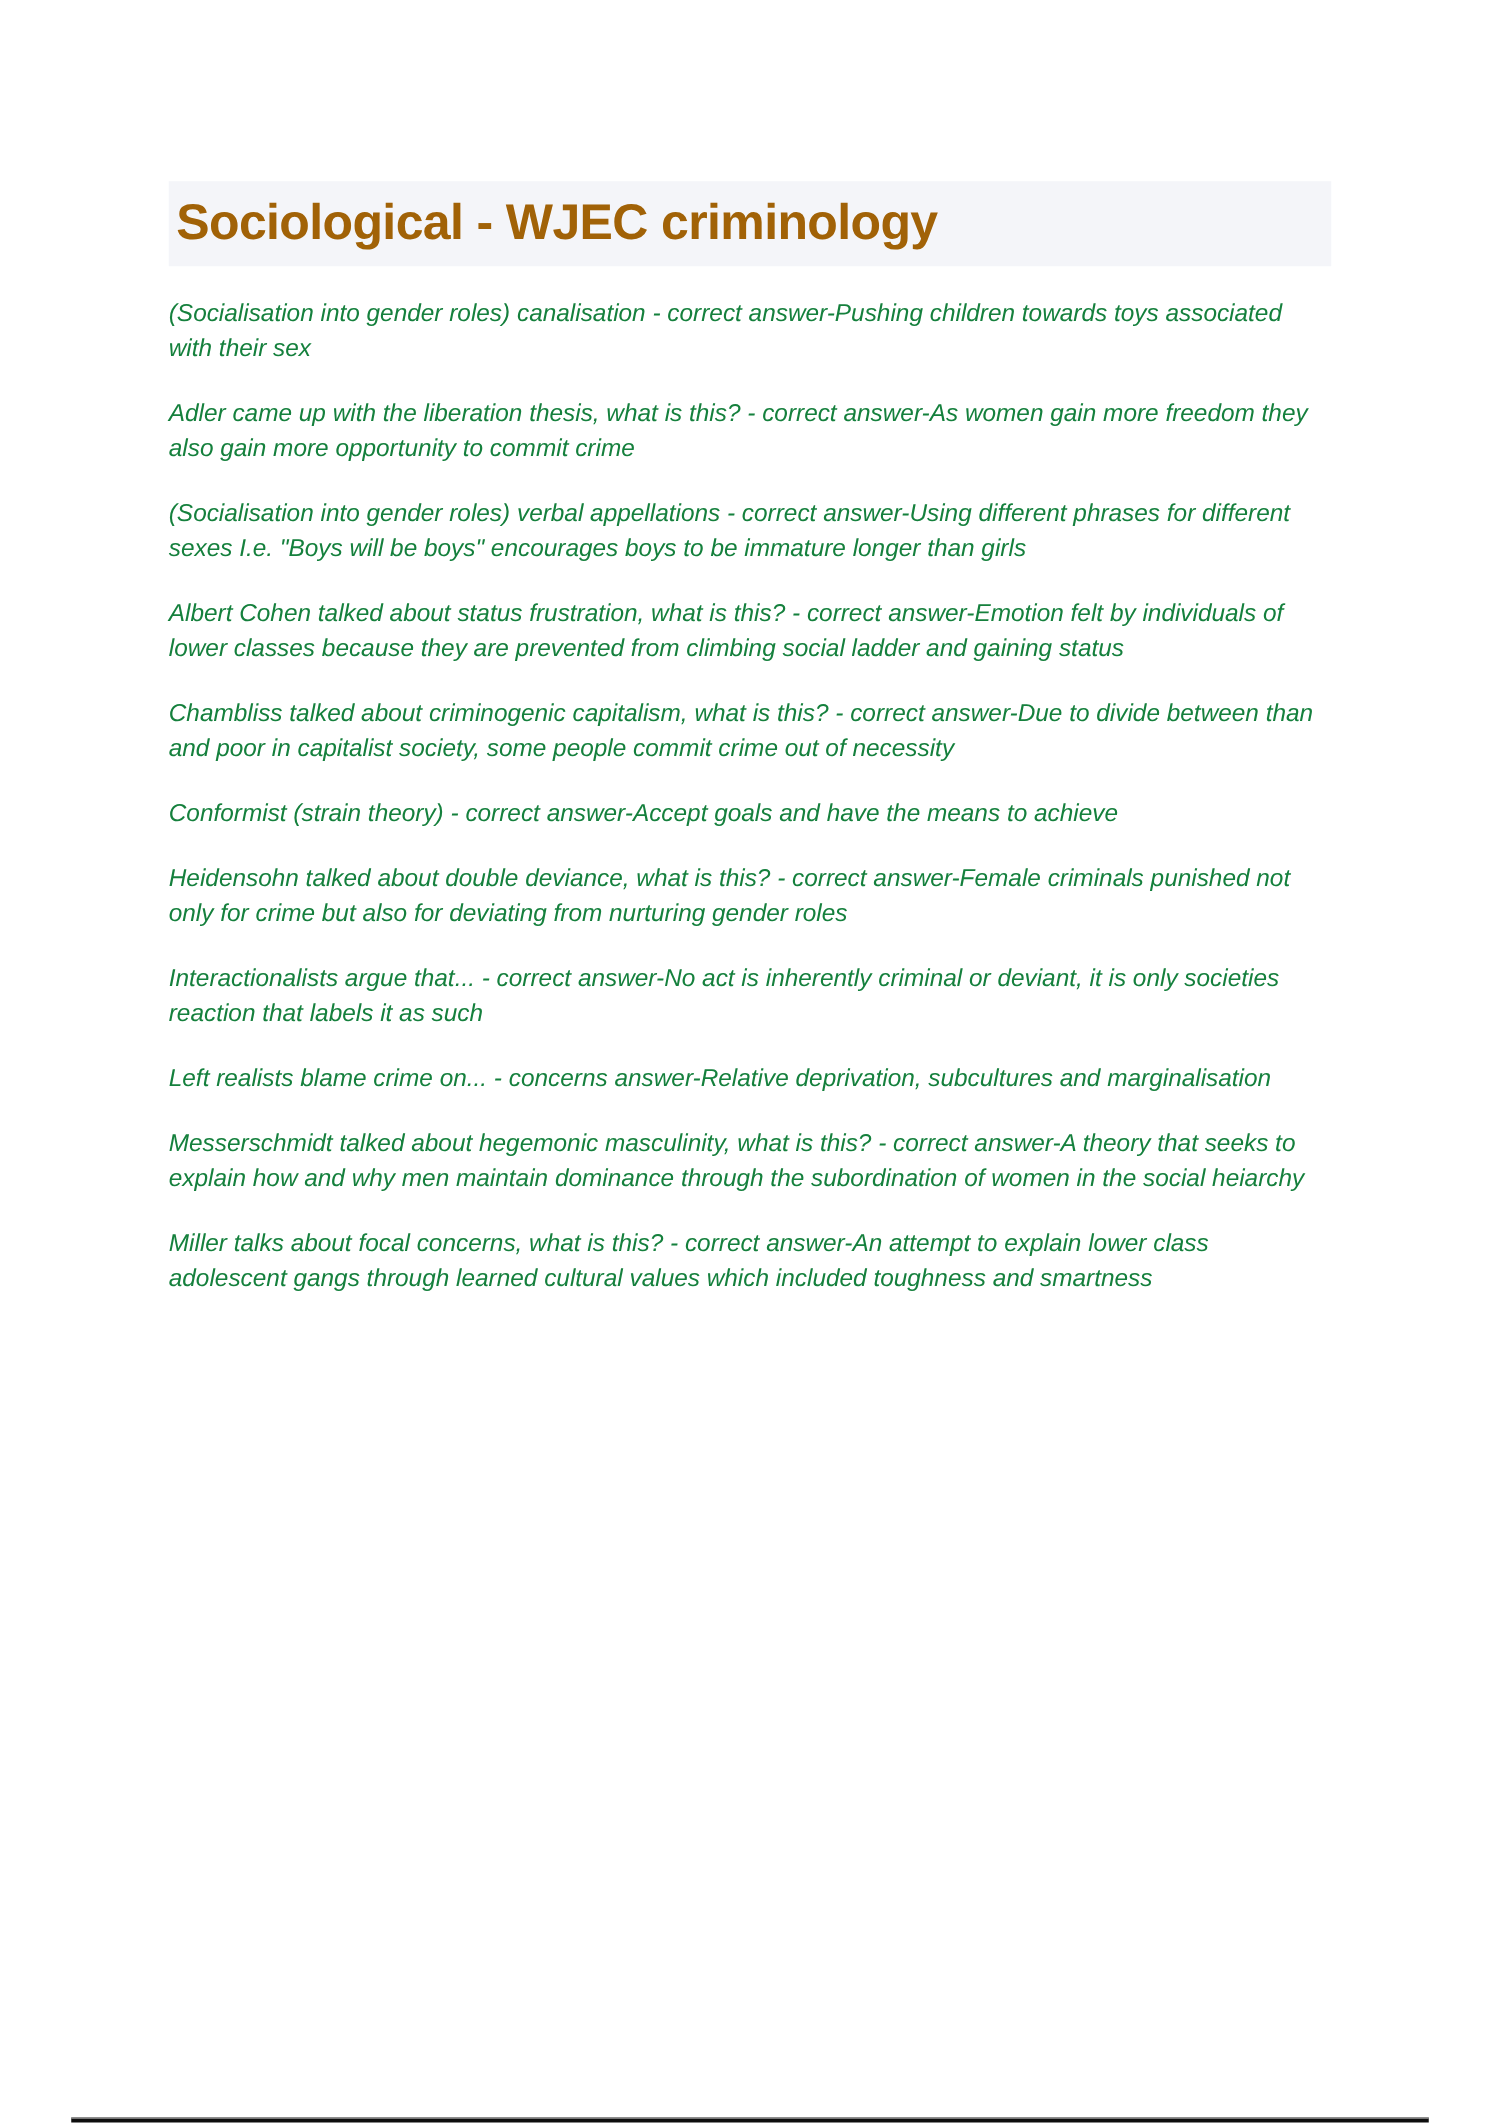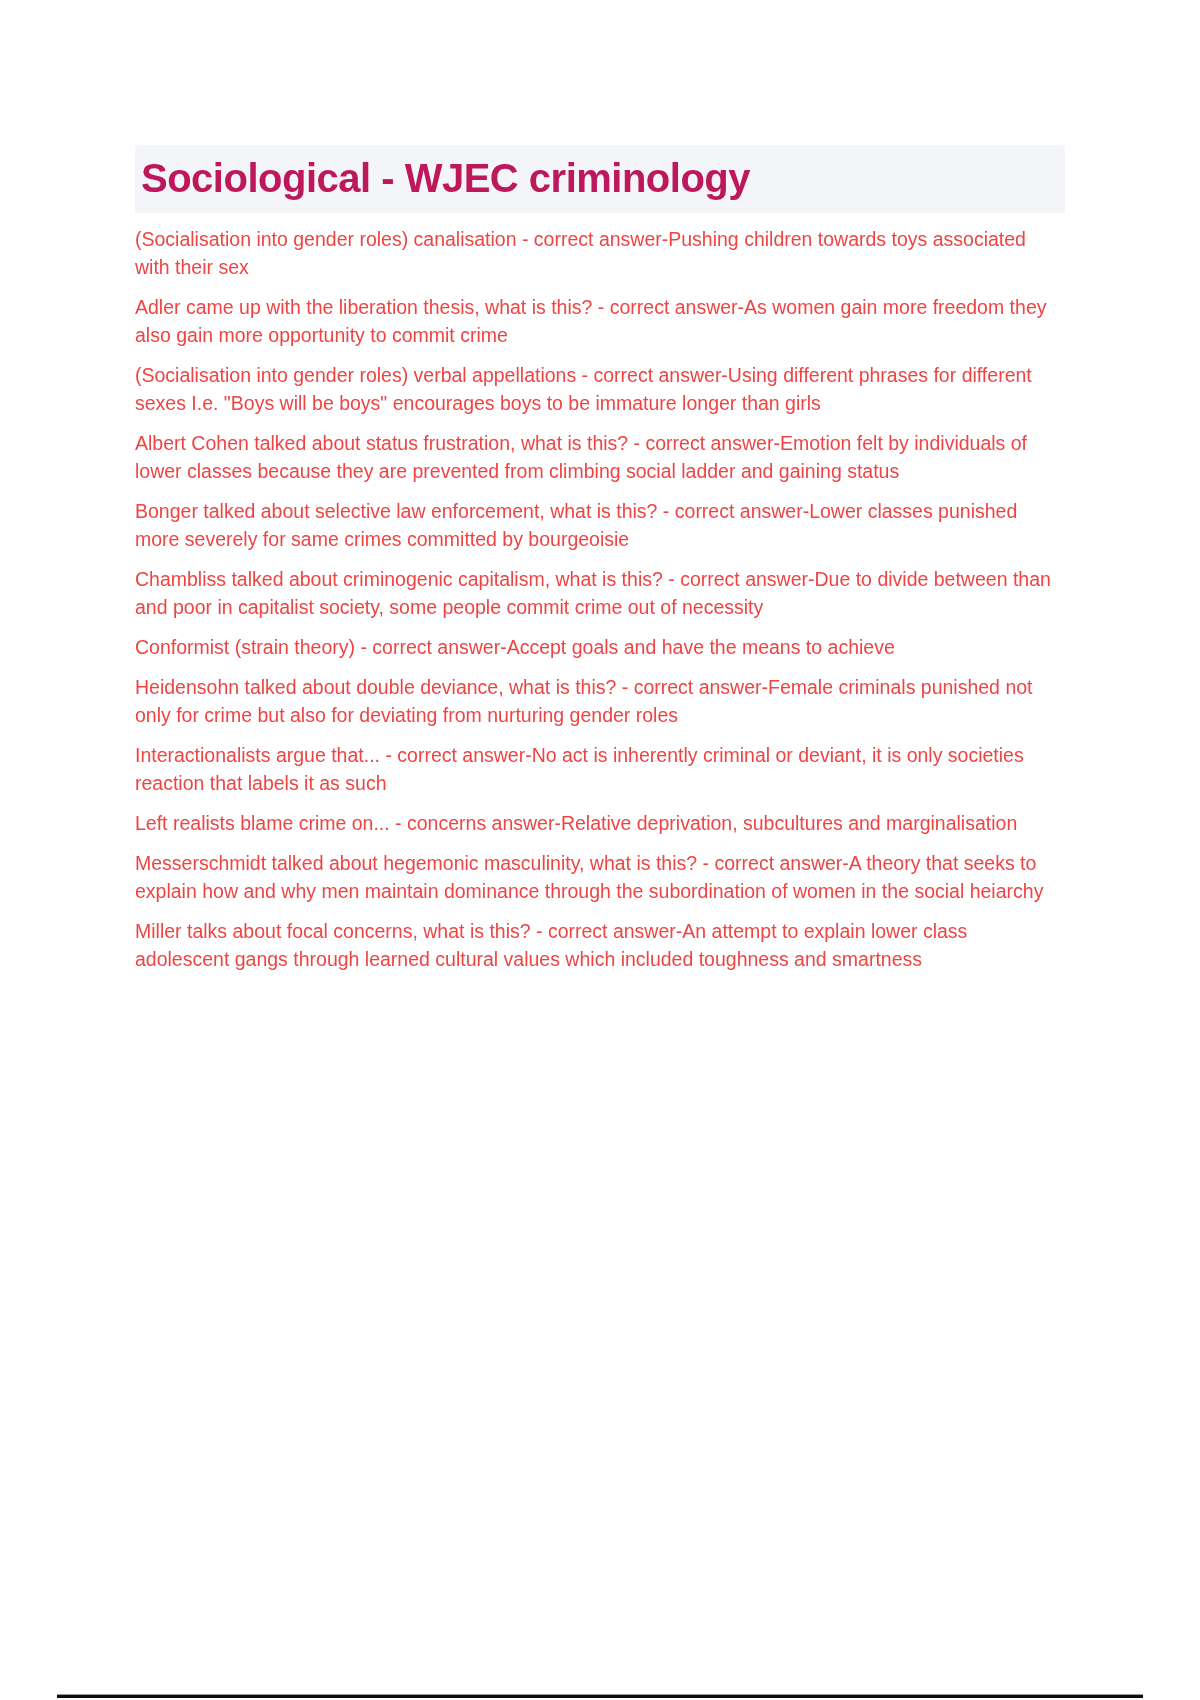--- a/index.html
+++ b/index.html
@@ -17,32 +17,33 @@
   .content {
     padding: 145px 135px 0 135px;
   }
   h1.page-title {
     margin: 0;
     width: 918px;
     height: 68px;
     line-height: 66px;
     padding: 0 6px;
     background: #f4f5f9;
-    color: #be185d;
+    color: #a16207;
     font-size: 40px;
     font-weight: bold;
     letter-spacing: -0.5px;
     white-space: nowrap;
     overflow: hidden;
   }
   .content p {
-    margin: 12px 0;
+    margin: 24px 0;
     font-size: 19.5px;
     line-height: 28px;
-    color: #ef4444;
+    color: #15803d;
+    font-style: italic;
   }
   .page-bottom-divider {
     position: absolute;
     left: 57px;
     top: 1694px;
     width: 1086px;
     height: 3px;
     background: #0d0d0d;
     border-top: 1px solid #9a9a9a;
   }
@@ -50,21 +51,20 @@
 </head>
 <body>
 
 <div class="content">
   <h1 class="page-title">Sociological - WJEC criminology</h1>
 
   <p>(Socialisation into gender roles) canalisation - correct answer-Pushing children towards toys associated with their sex</p>
   <p>Adler came up with the liberation thesis, what is this? - correct answer-As women gain more freedom they also gain more opportunity to commit crime</p>
   <p>(Socialisation into gender roles) verbal appellations - correct answer-Using different phrases for different sexes I.e. "Boys will be boys" encourages boys to be immature longer than girls</p>
   <p>Albert Cohen talked about status frustration, what is this? - correct answer-Emotion felt by individuals of lower classes because they are prevented from climbing social ladder and gaining status</p>
-  <p>Bonger talked about selective law enforcement, what is this? - correct answer-Lower classes punished more severely for same crimes committed by bourgeoisie</p>
   <p>Chambliss talked about criminogenic capitalism, what is this? - correct answer-Due to divide between than and poor in capitalist society, some people commit crime out of necessity</p>
   <p>Conformist (strain theory) - correct answer-Accept goals and have the means to achieve</p>
   <p>Heidensohn talked about double deviance, what is this? - correct answer-Female criminals punished not only for crime but also for deviating from nurturing gender roles</p>
   <p>Interactionalists argue that... - correct answer-No act is inherently criminal or deviant, it is only societies reaction that labels it as such</p>
   <p>Left realists blame crime on... - concerns answer-Relative deprivation, subcultures and marginalisation</p>
   <p>Messerschmidt talked about hegemonic masculinity, what is this? - correct answer-A theory that seeks to explain how and why men maintain dominance through the subordination of women in the social heiarchy</p>
   <p>Miller talks about focal concerns, what is this? - correct answer-An attempt to explain lower class adolescent gangs through learned cultural values which included toughness and smartness</p>
 </div>
 
 <div class="page-bottom-divider"></div>

